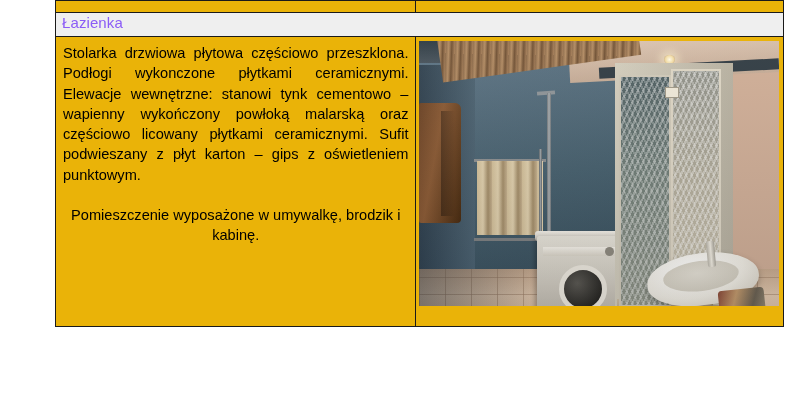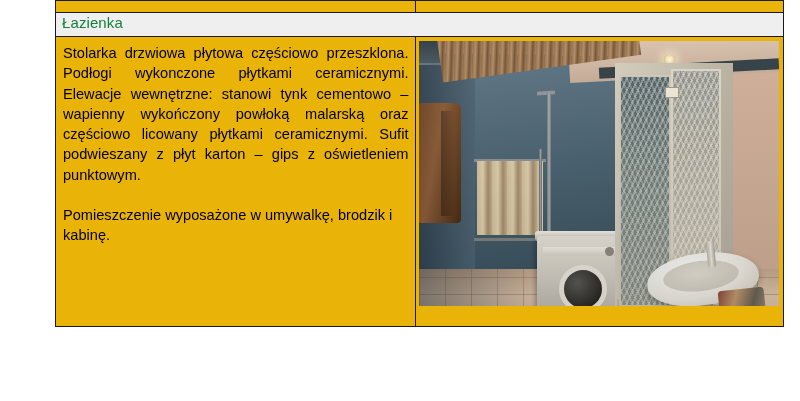--- a/index.html
+++ b/index.html
@@ -45,21 +45,21 @@
   .col-right { width: 367px; }
 
   
   .row-header td {
     background: #efefef;
     height: 20px;
     padding: 1px 0 2px 6px;
   }
   .header-label {
     font-size: 15px;
-    color: #15803d;
+    color: #8b5cf6;
     line-height: 18px;
     letter-spacing: 0.1px;
     white-space: nowrap;
   }
 
   
   .row-body td.cell-text {
     padding: 6px 7px 8px 7px;
     height: 258px;
   }
@@ -70,21 +70,21 @@
   .body-text {
     font-size: 14.6px;
     line-height: 20.3px;
     color: #000000;
     text-align: justify;
     text-justify: inter-word;
     margin: 0;
     hyphens: none;
   }
   .body-text.last-para {
-    text-align: left;
+    text-align: center;
     margin-top: 20px;
   }
 
   
   .photo-frame {
     position: relative;
     width: 360px;
     height: 265px;
     overflow: hidden;
     background: #4a6377;

